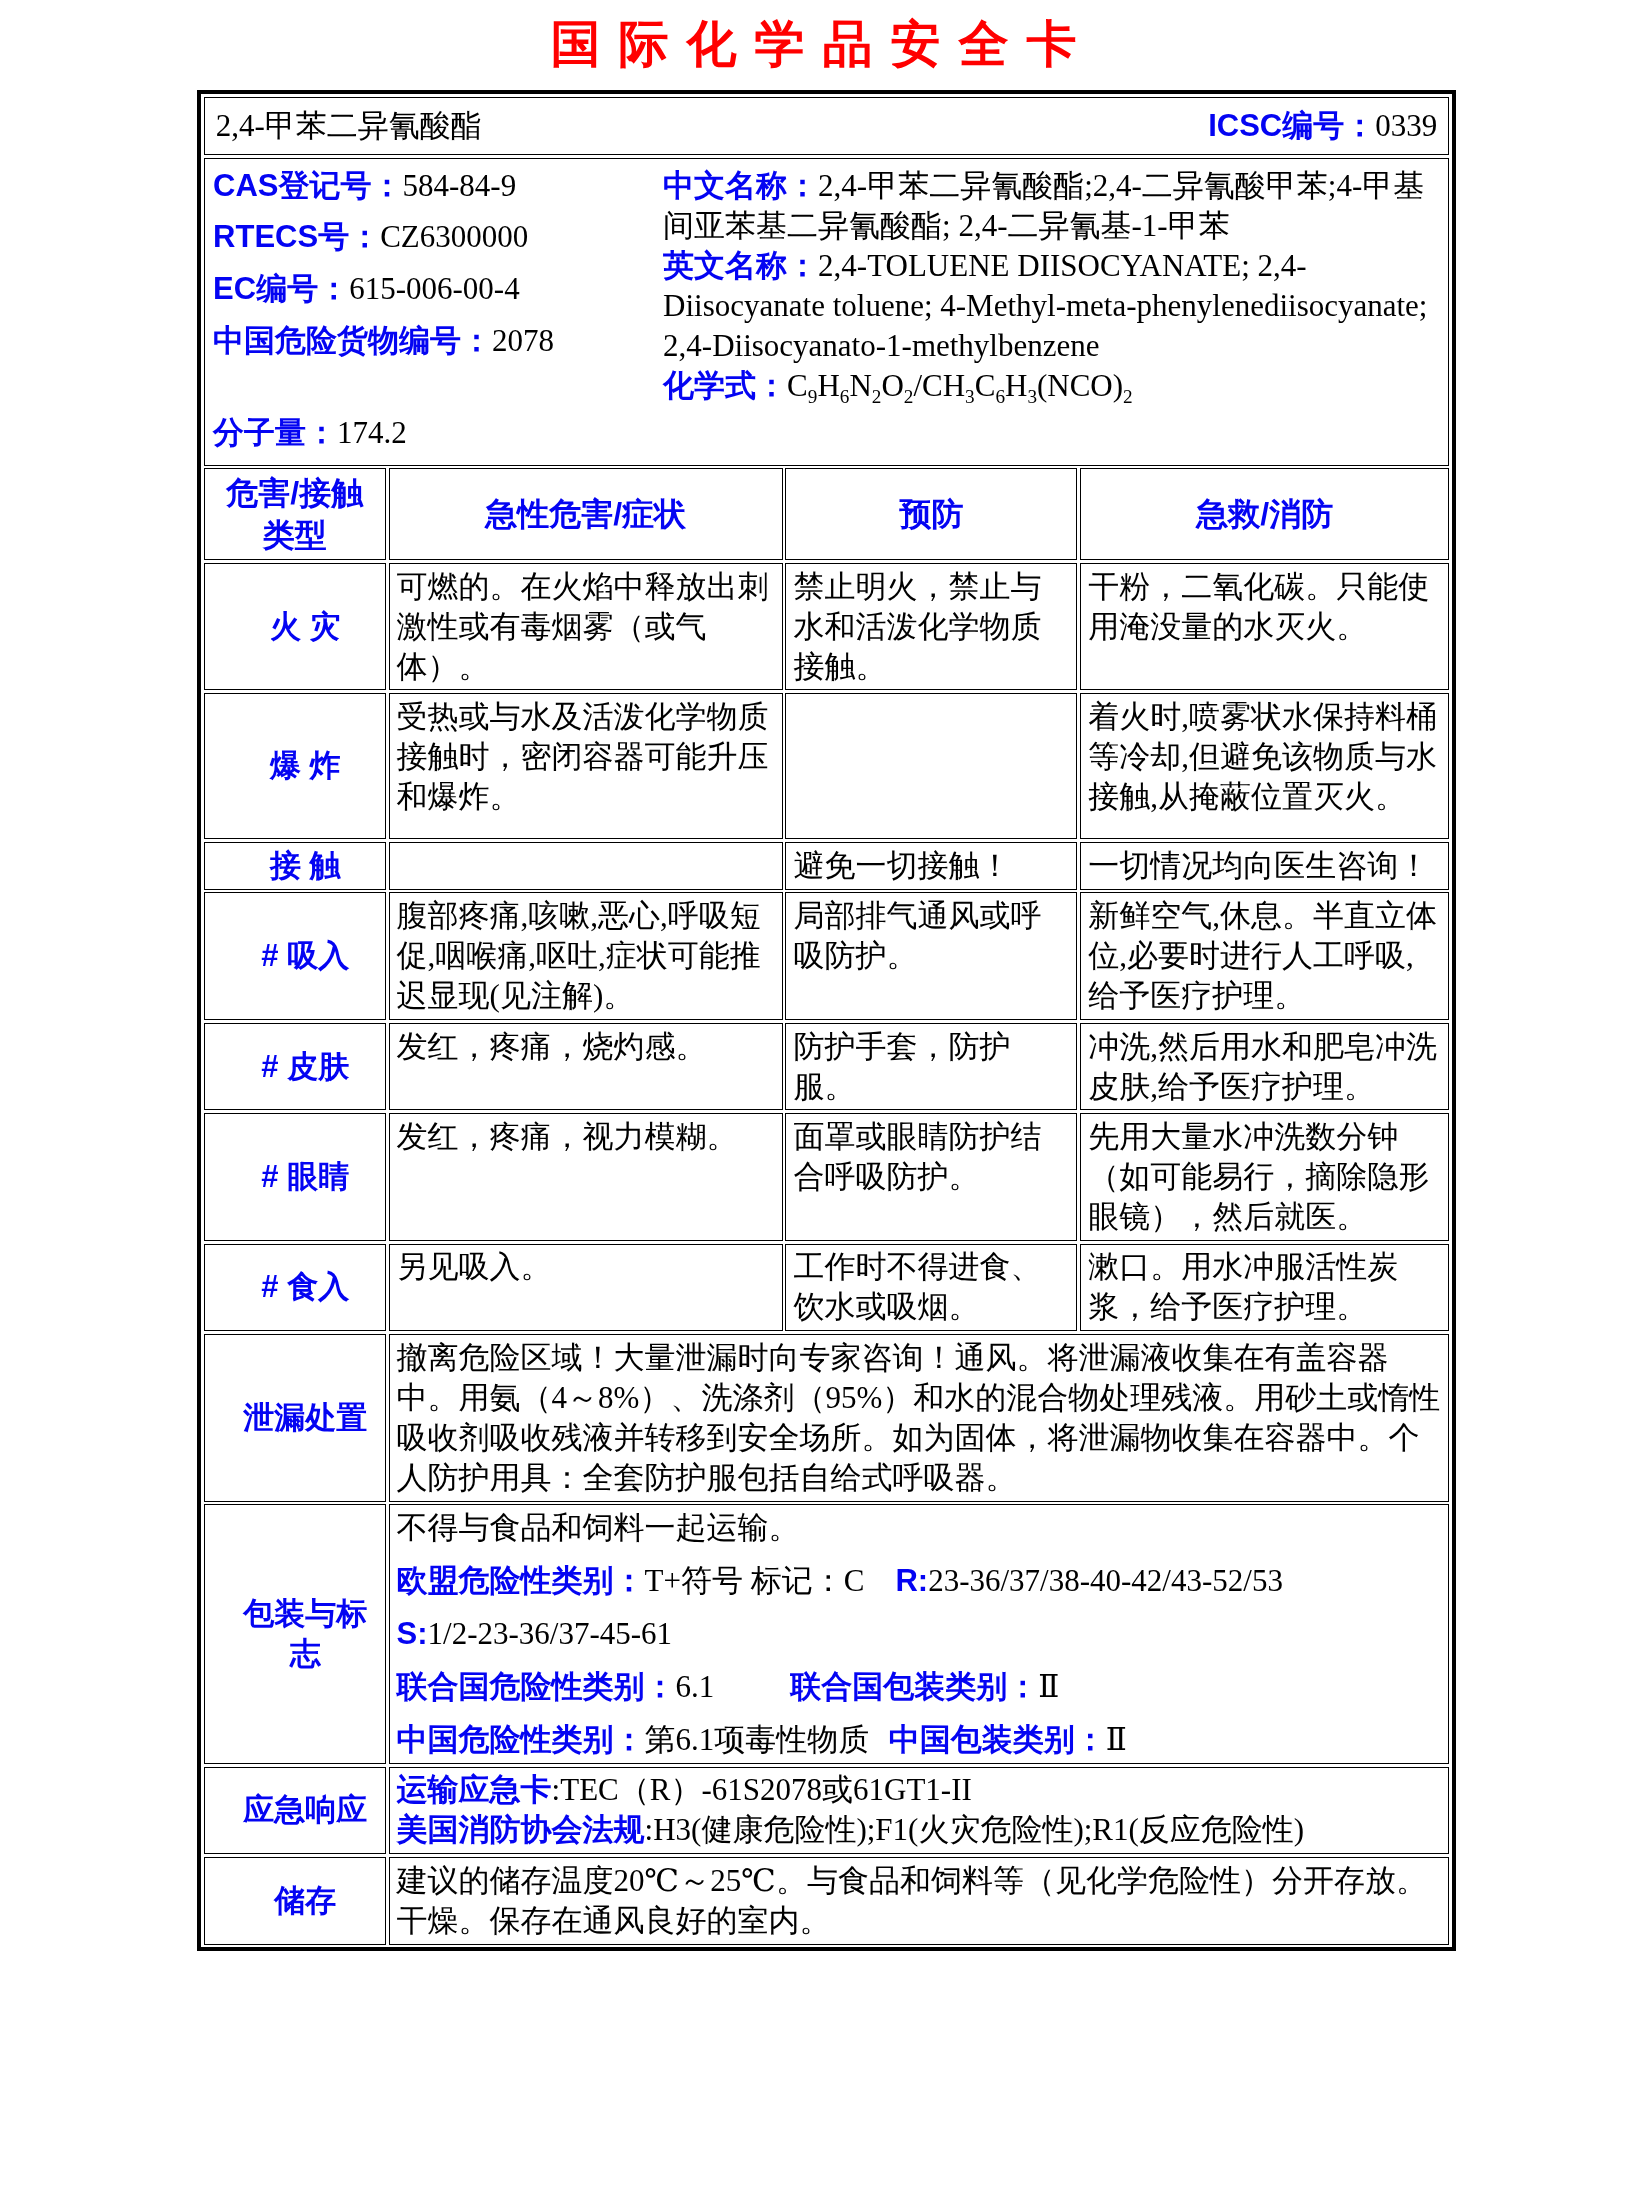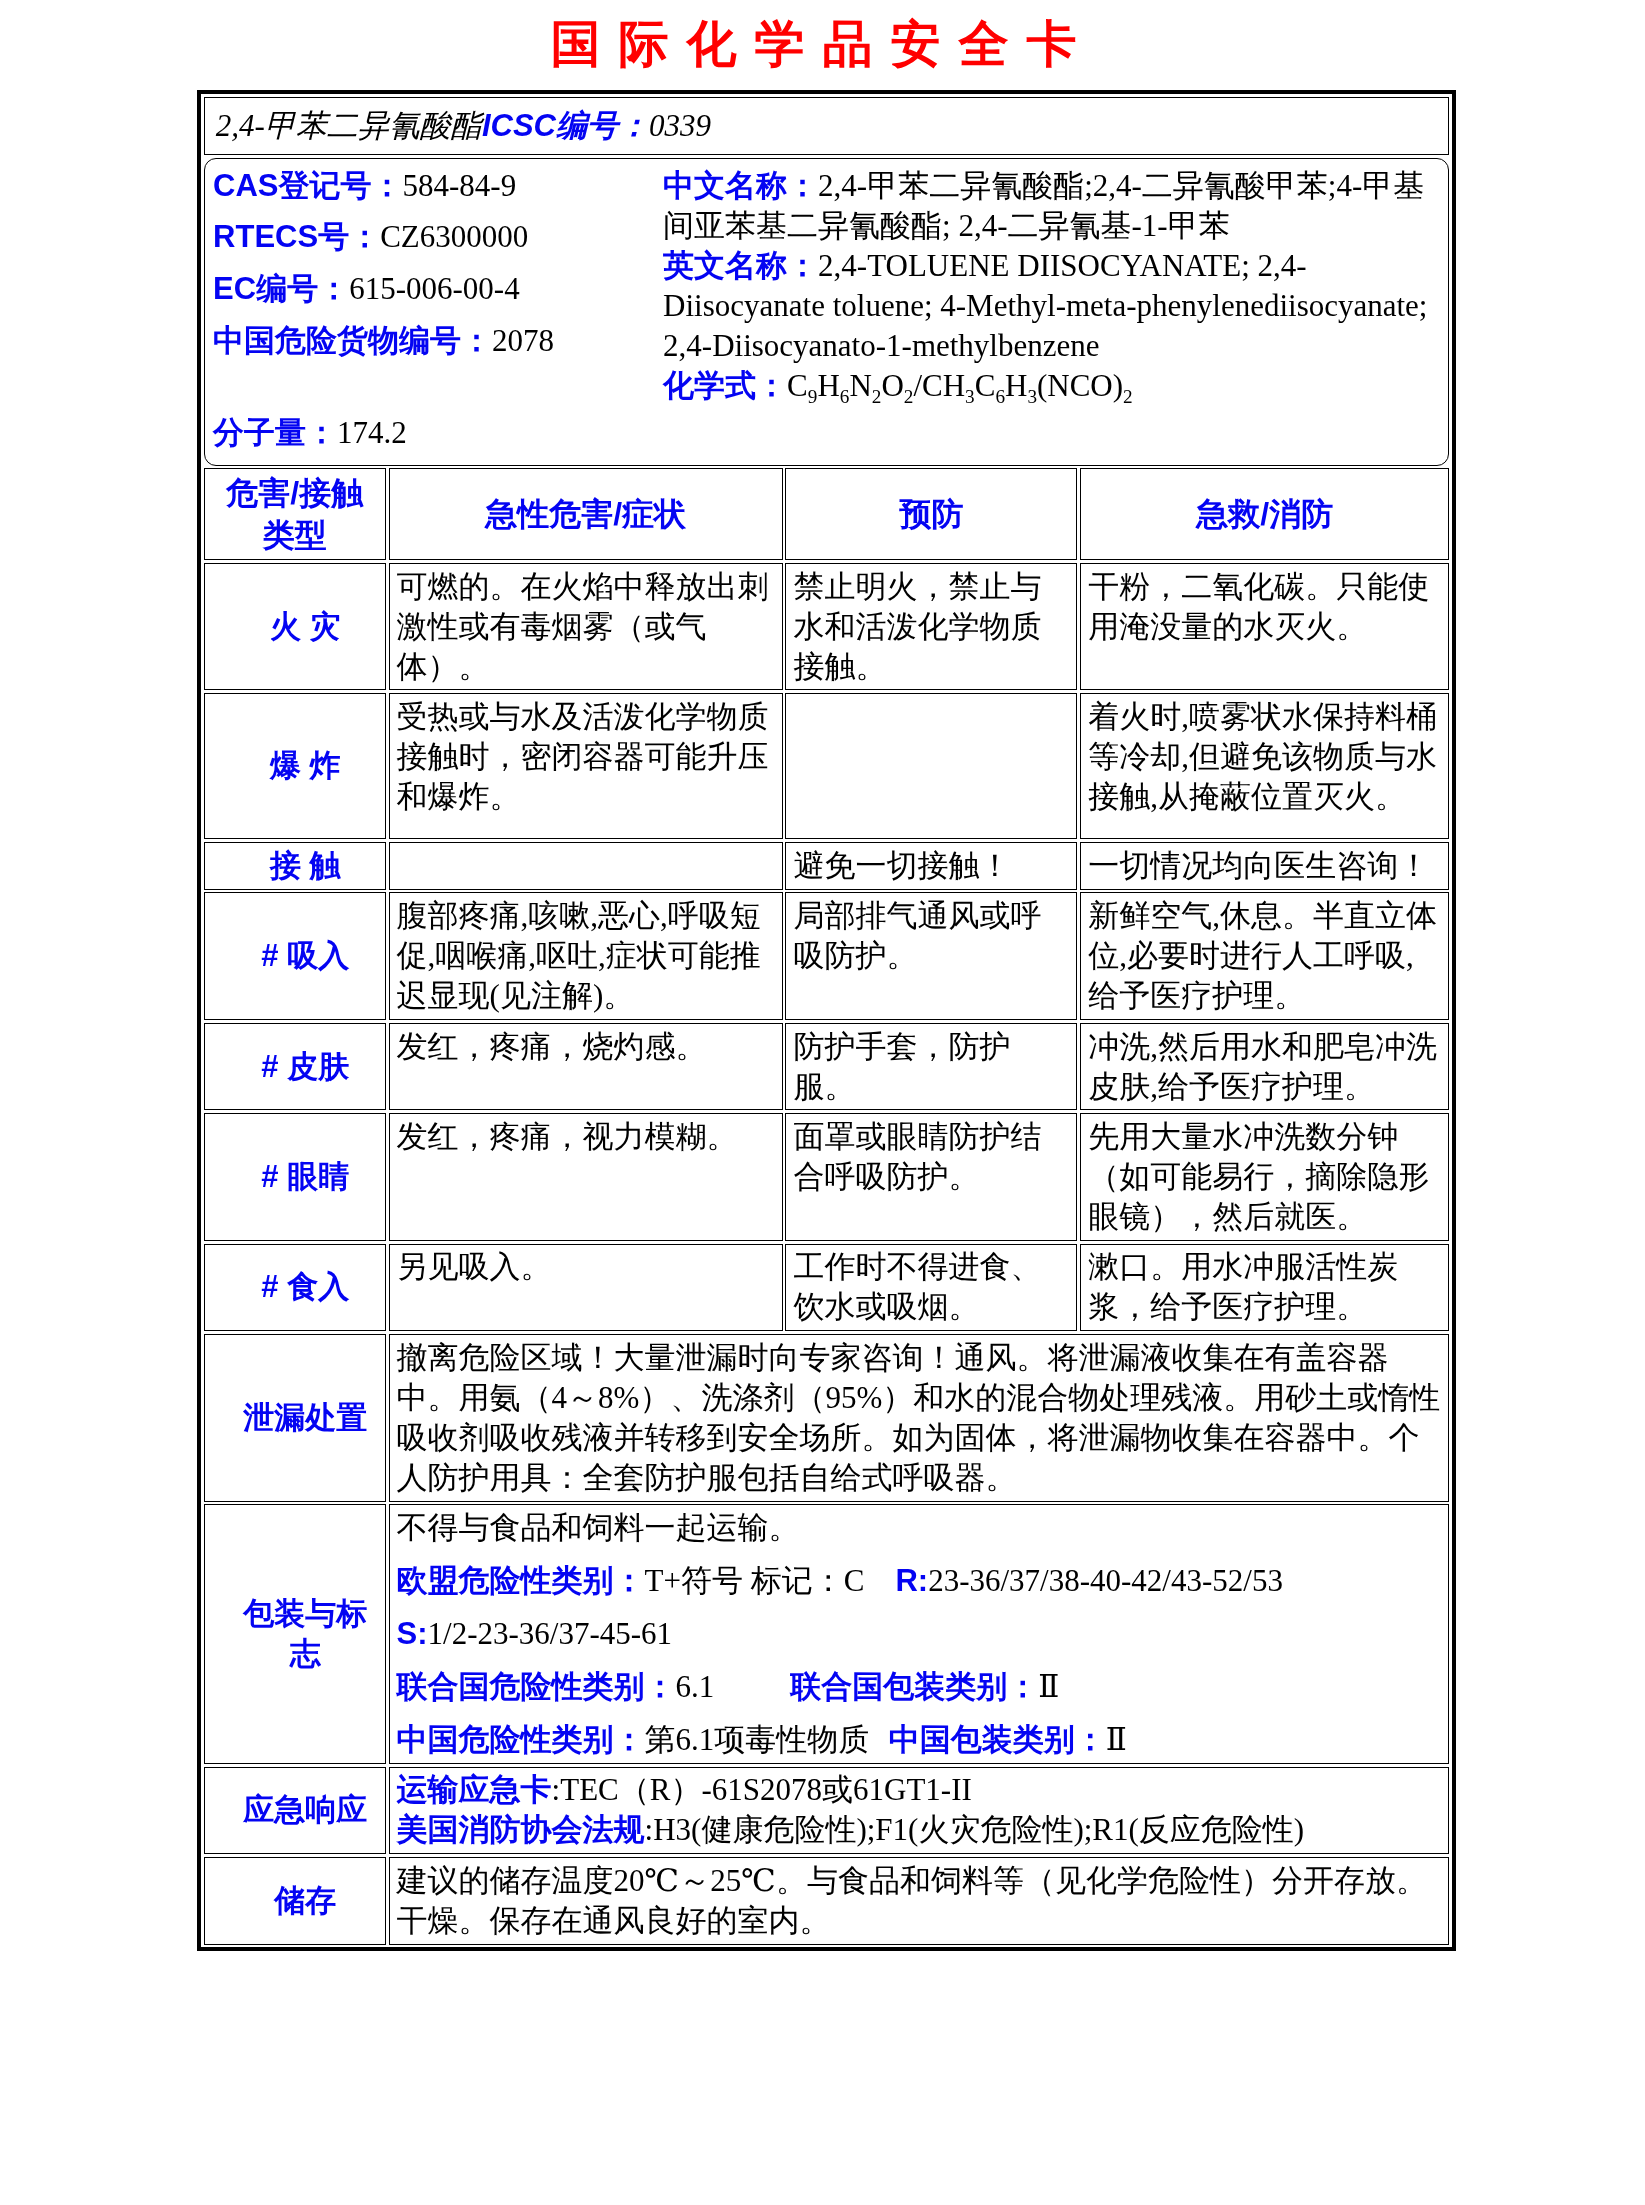--- a/index.html
+++ b/index.html
@@ -34,35 +34,35 @@
     display:flex;align-items:center;justify-content:center;text-align:center;
     font-family:"Liberation Sans","DejaVu Sans",sans-serif;font-weight:bold;padding-left:28px;
   }
   .headcell{
     display:flex;align-items:center;justify-content:center;text-align:center;
     font-family:"Liberation Sans","DejaVu Sans",sans-serif;font-weight:bold;
     font-size:32px;line-height:42px;
   }
   
   .h-name{min-height:58px;}
-  .h-info{min-height:308px;border-radius:12px;}
+  .h-info{min-height:308px;}
   .h-head{min-height:85px;}
   .h-r0{min-height:113px;}
   .h-r1{min-height:146px;}
   .h-r2{min-height:39px;}
   .h-r3{min-height:108px;}
   .h-r4{min-height:72px;}
   .h-r5{min-height:107px;}
   .h-r6{min-height:72px;}
   .h-spill{min-height:147px;}
   .h-pack{min-height:242px;}
   .h-emerg{min-height:69px;}
   .h-stor{min-height:75px;}
 
-  .name-row{display:flex;align-items:center;padding:2.8px 11px;font-style:italic;}
+  .name-row{display:flex;align-items:center;justify-content:space-between;padding:2.8px 11px;}
   .info-row{display:flex;padding:7px 8.3px;}
   .info-left{width:450px;flex:none;display:flex;flex-direction:column;}
   .info-right{flex:1;}
   .id-line{margin-bottom:11.8px;white-space:nowrap;}
   .mt-auto{margin-top:auto;margin-bottom:4.2px;}
   .para{margin:0 0 0 0;}
   sub{font-size:0.62em;line-height:0;}
   .pk-line{margin:0 0 13px 0;}
   .pk-line:last-child{margin-bottom:0;}
   .gap-xl{display:inline-block;width:76px;}

